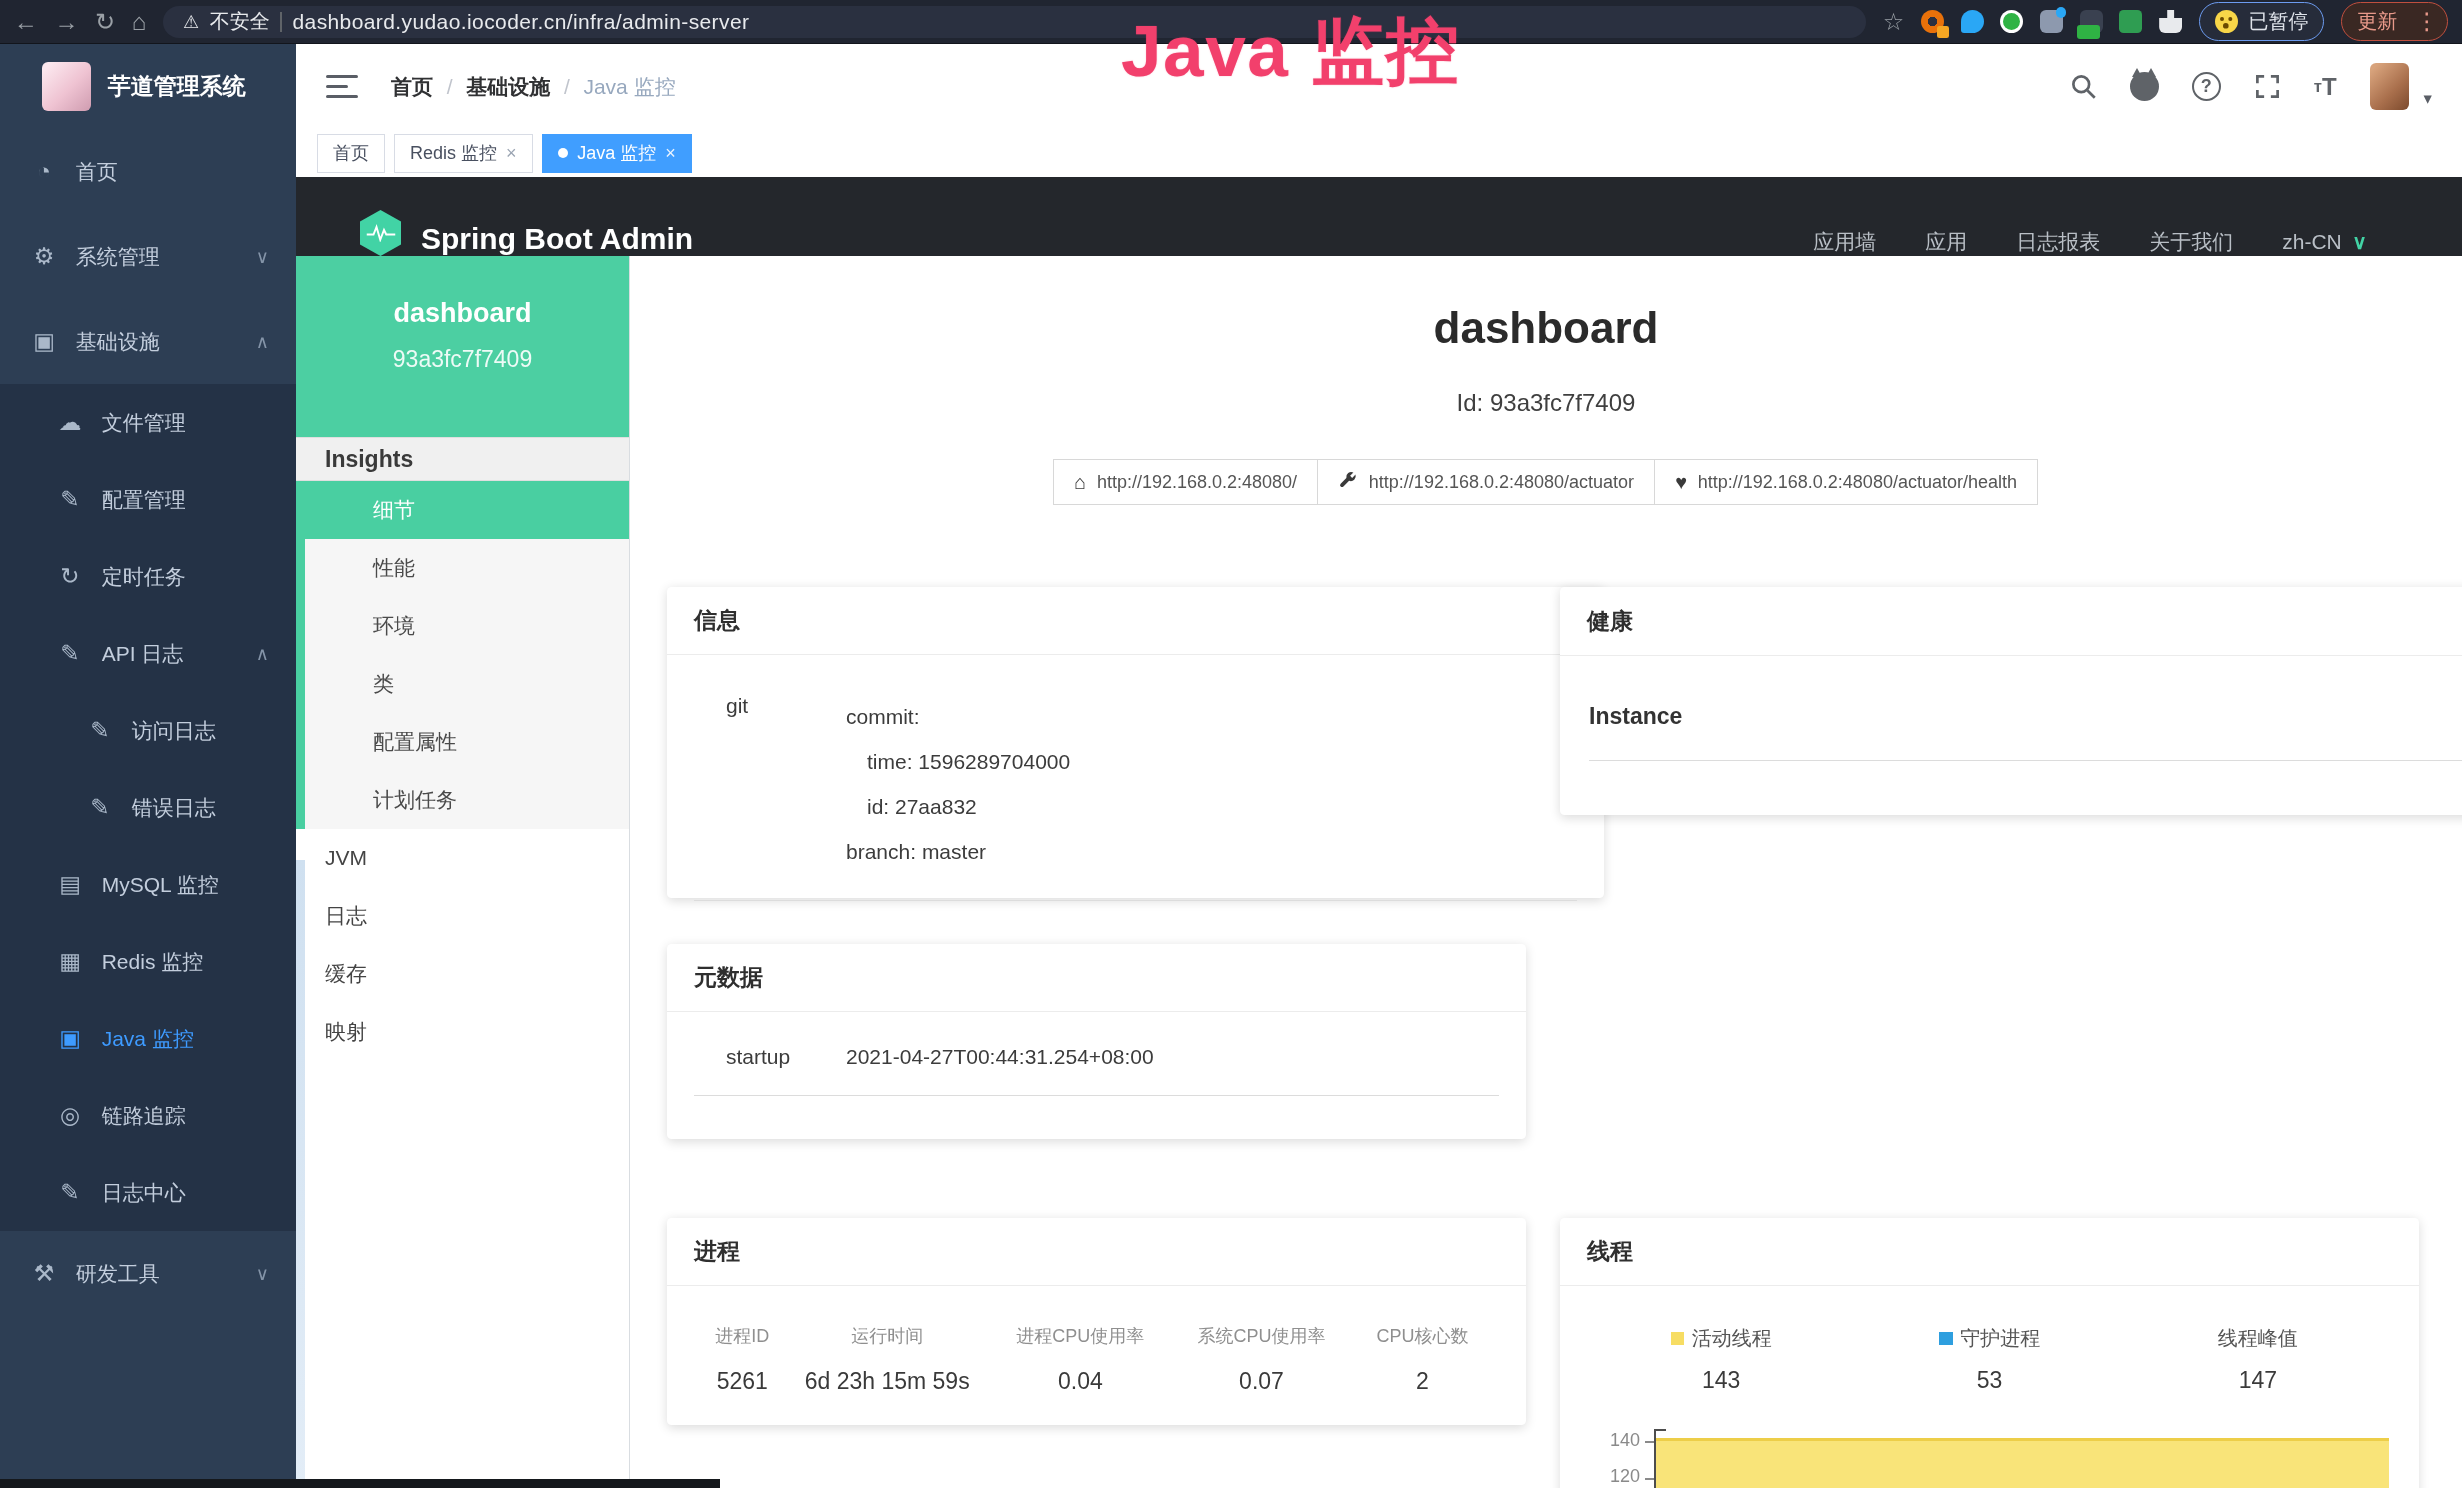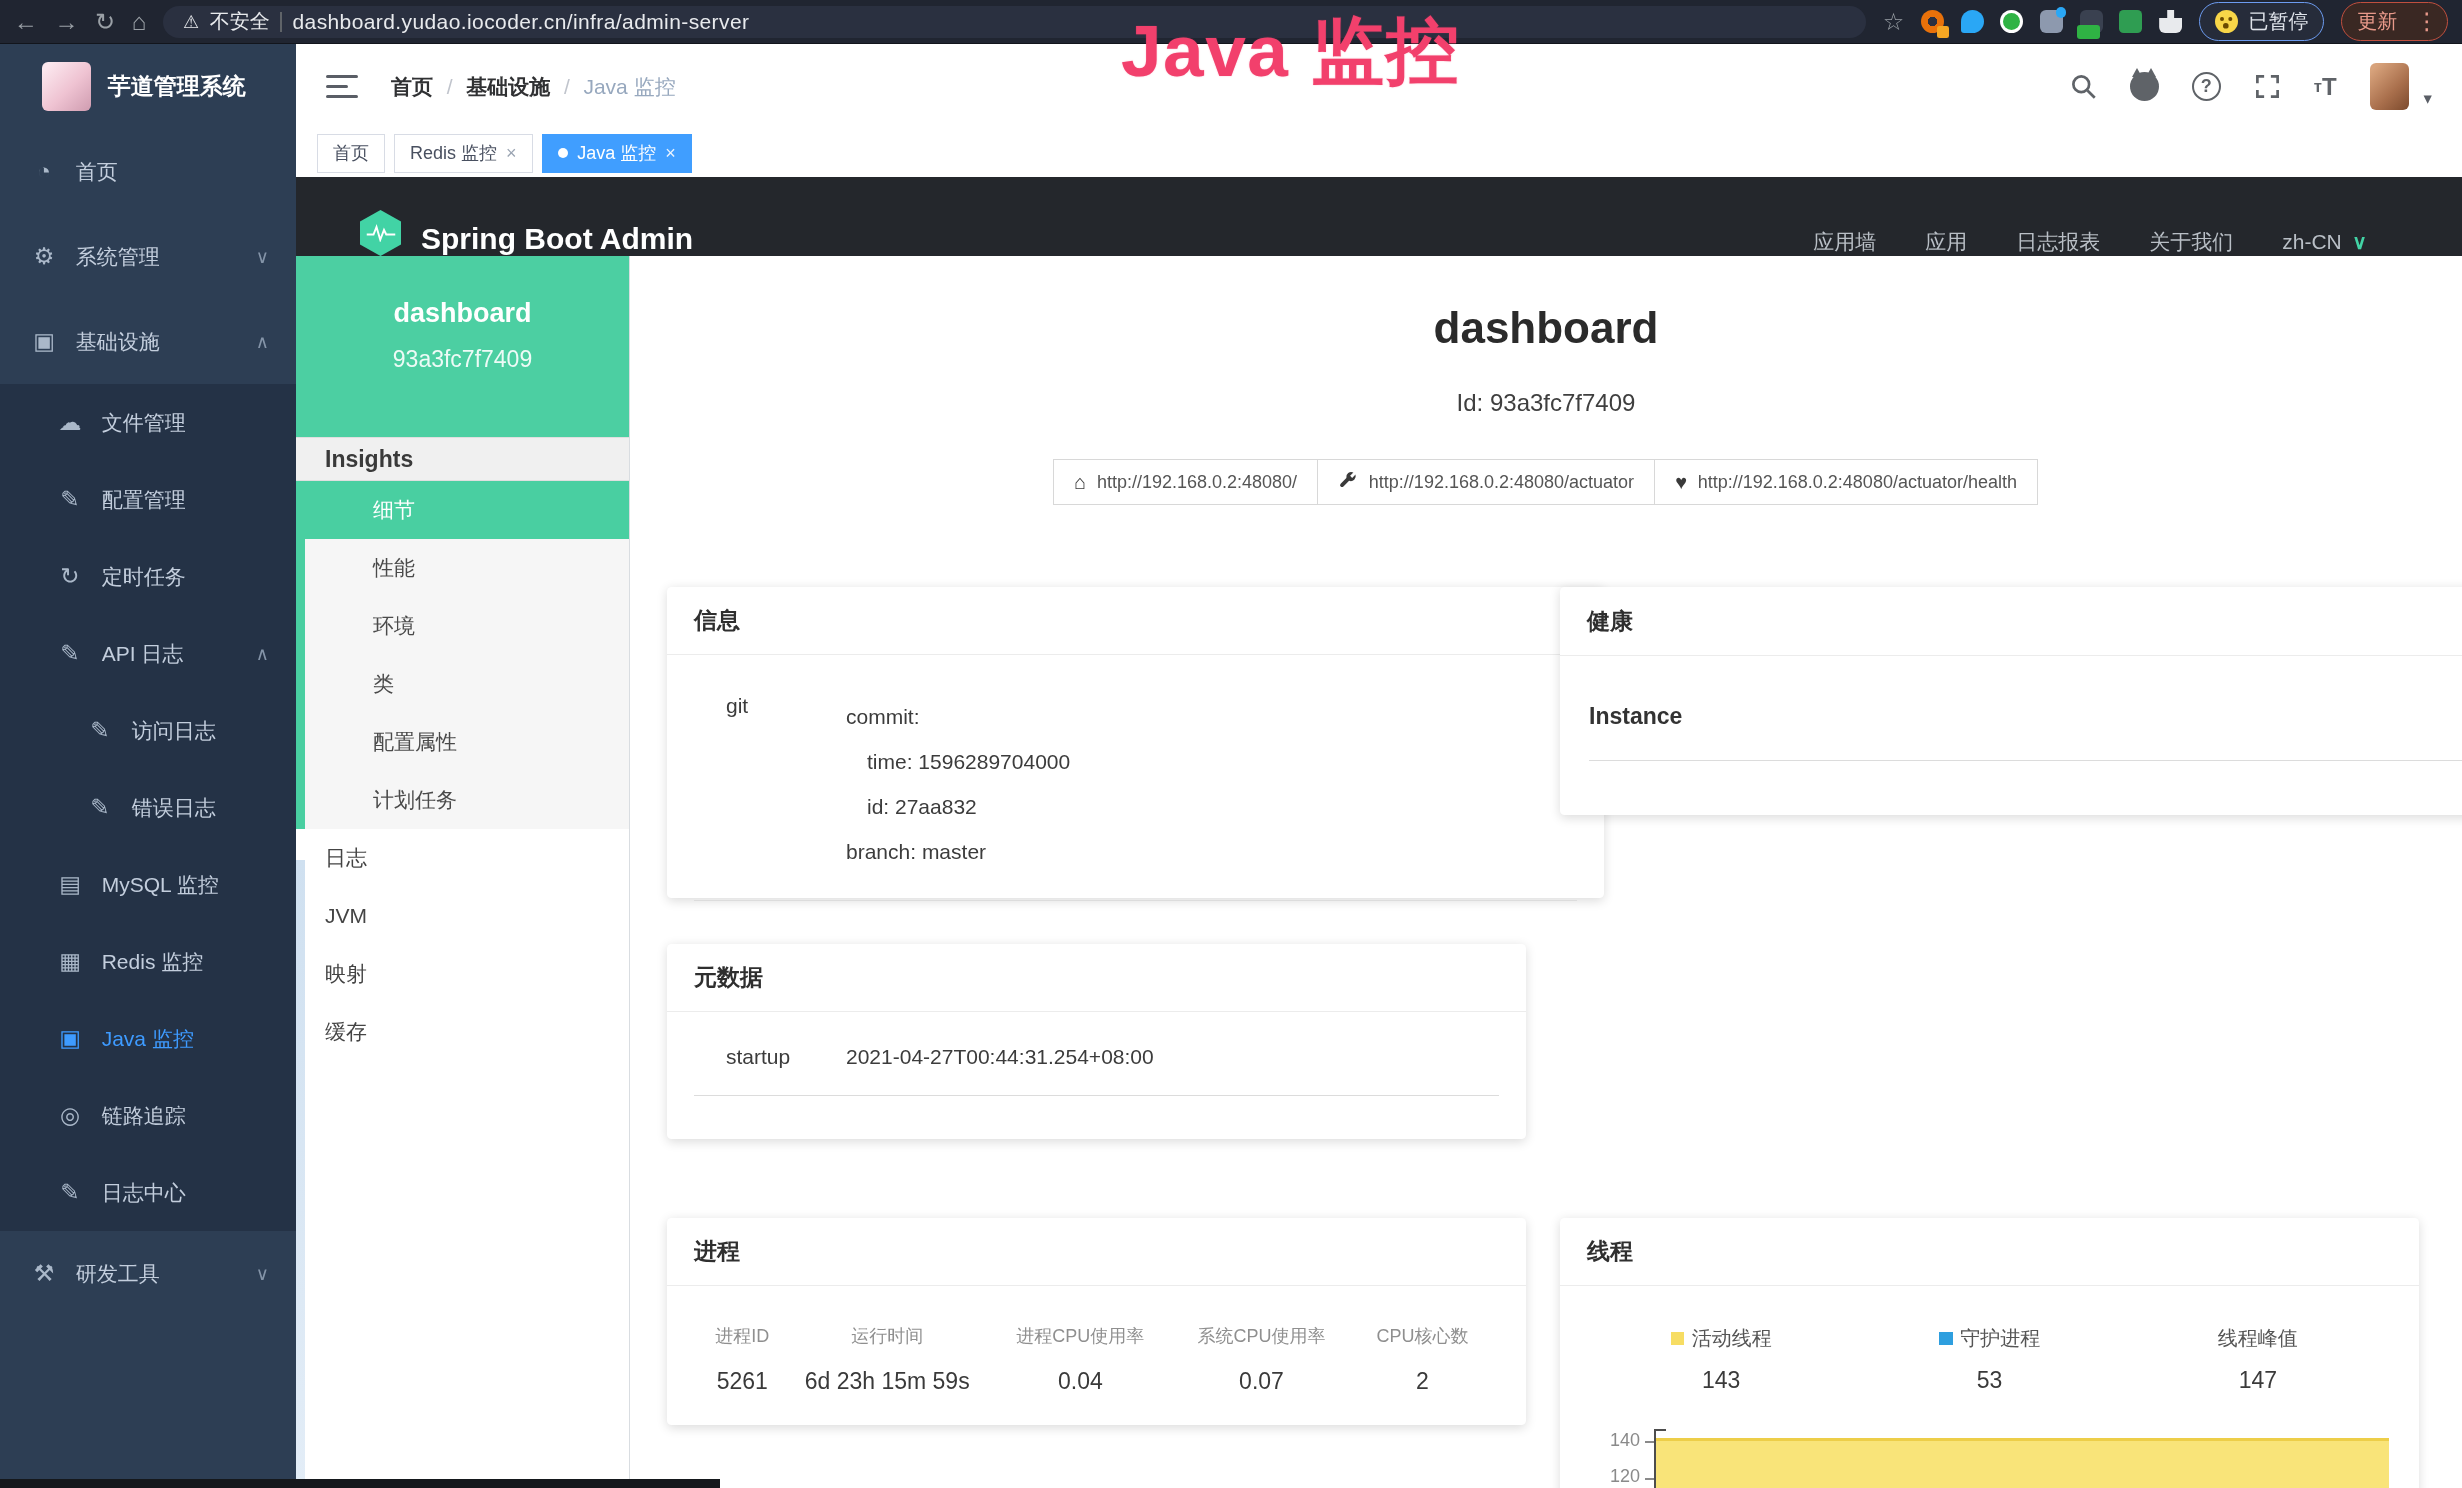--- a/index.html
+++ b/index.html
@@ -347,24 +347,24 @@
       </div>
       <div class="insights-head">Insights</div>
       <div class="insights-group">
         <div class="ins-item active">细节</div>
         <div class="ins-item">性能</div>
         <div class="ins-item">环境</div>
         <div class="ins-item">类</div>
         <div class="ins-item">配置属性</div>
         <div class="ins-item">计划任务</div>
       </div>
+      <div class="outer-item">JVM</div>
       <div class="outer-item">日志</div>
-      <div class="outer-item">JVM</div>
+      <div class="outer-item">缓存</div>
       <div class="outer-item">映射</div>
-      <div class="outer-item">缓存</div>
       <div class="scroll-strip"></div>
     </div>
 
     <div class="main-panel">
       <div class="page-title">dashboard</div>
       <div class="page-id">Id: 93a3fc7f7409</div>
 
       <div class="links-row">
         <div class="link-btn">
           <span class="link-ic">⌂</span>

